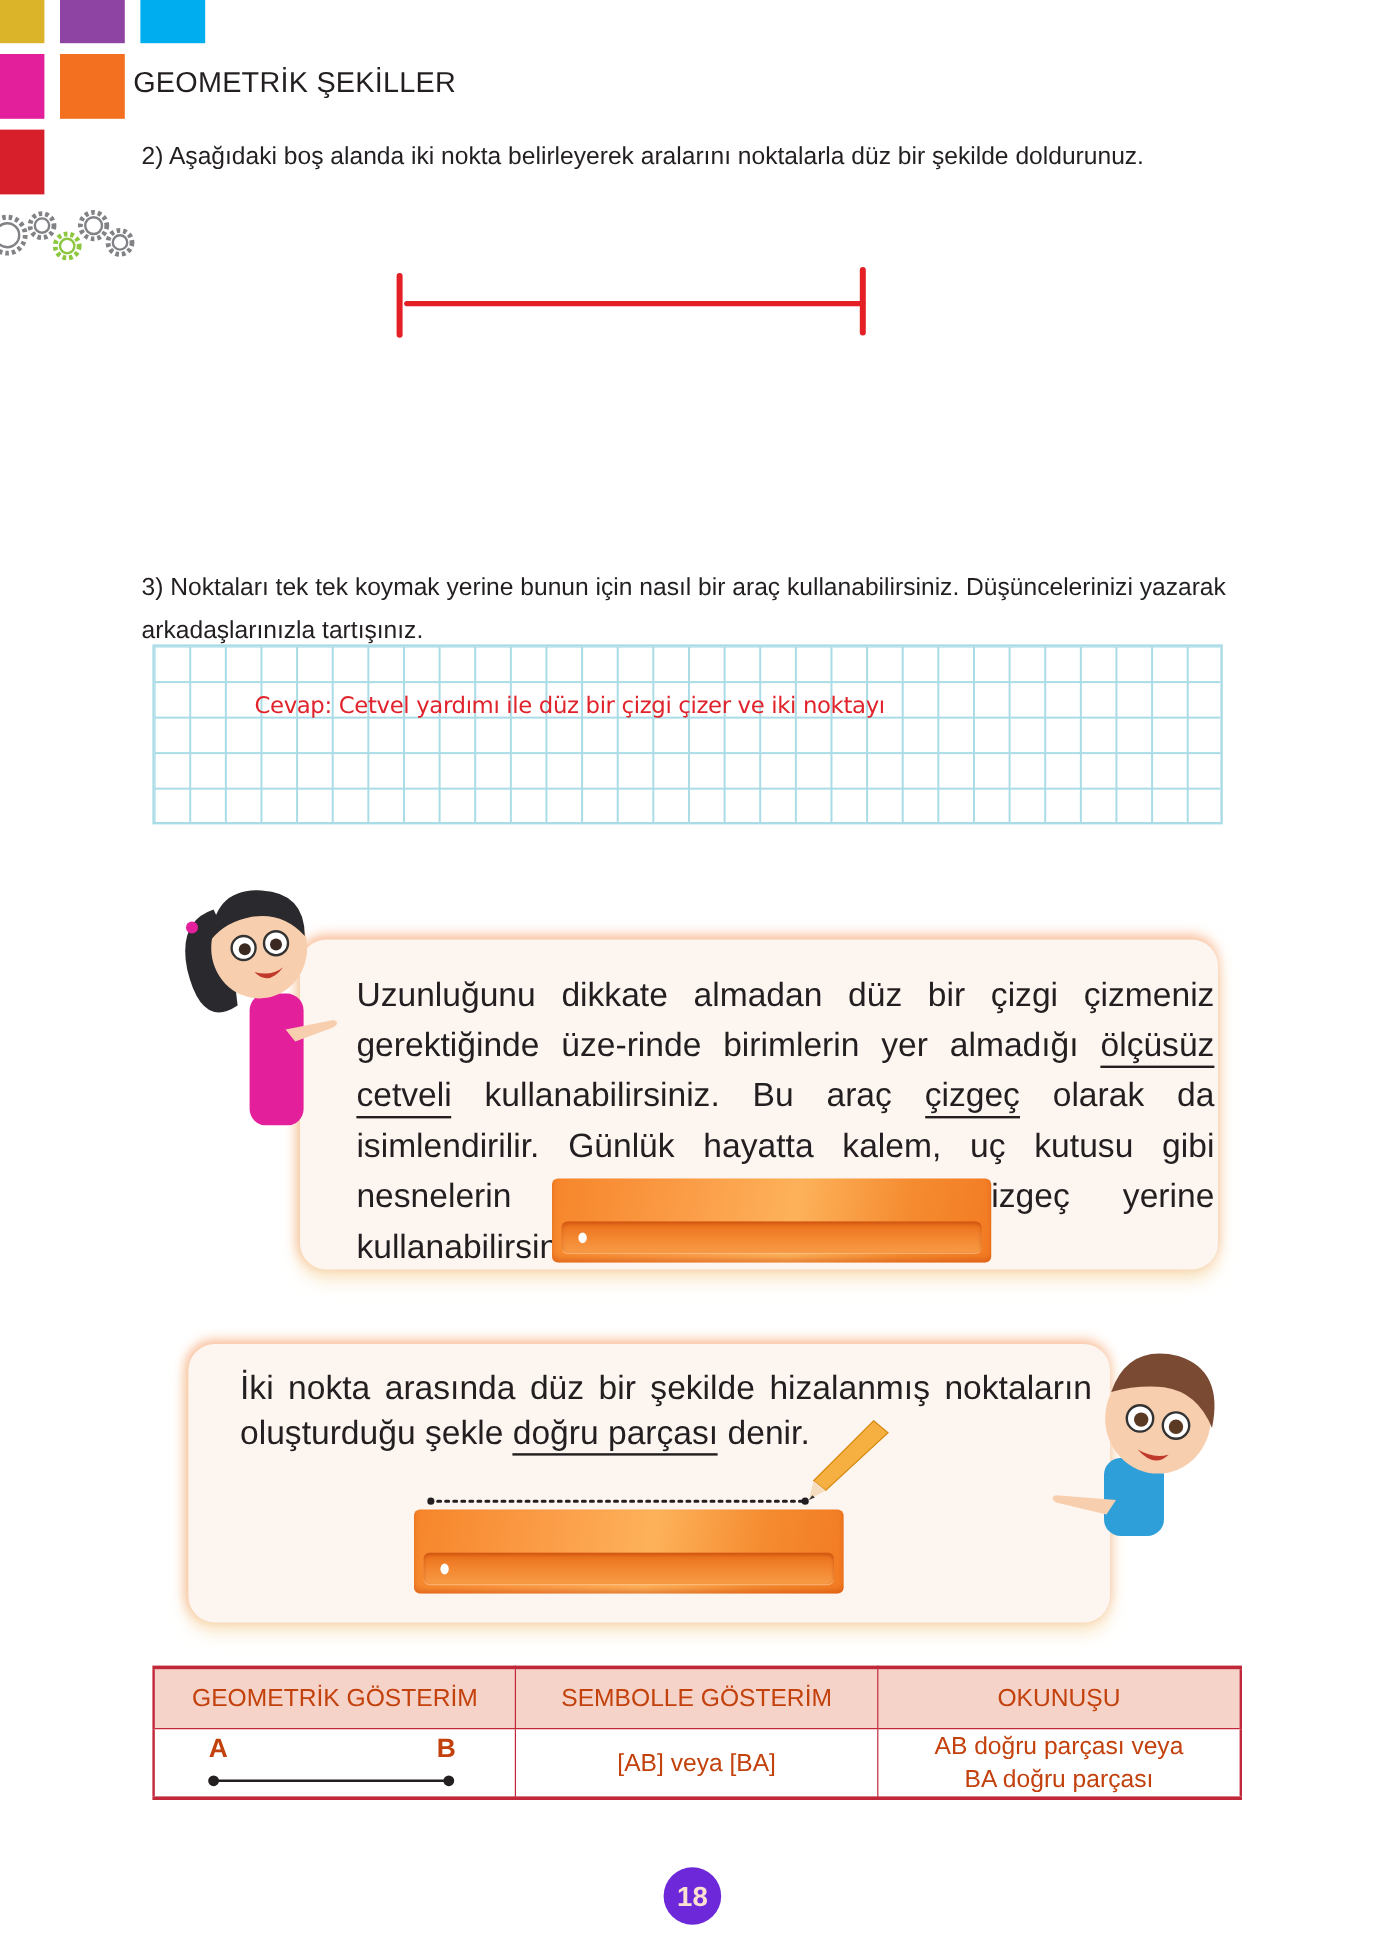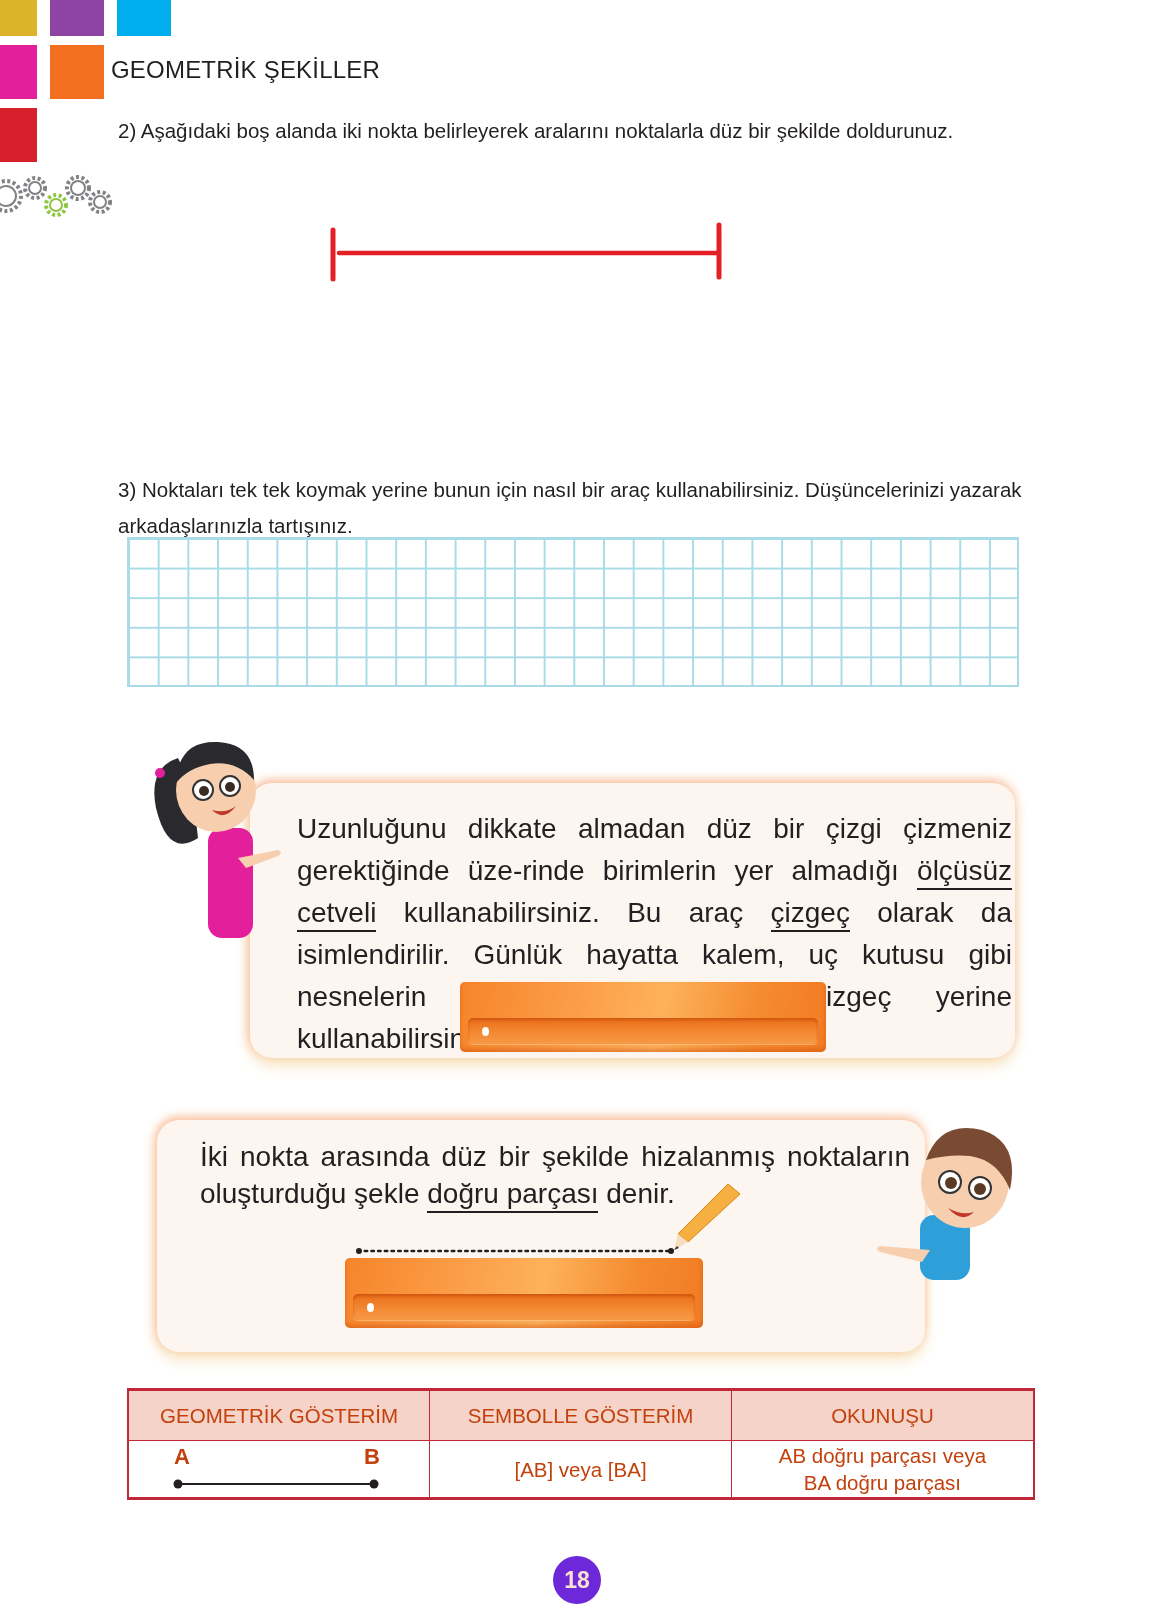--- a/index.html
+++ b/index.html
@@ -97,20 +97,21 @@
 <svg class="segment" viewBox="0 0 392 60">
   <line x1="3" y1="8" x2="3" y2="57" stroke="#e41f26" stroke-width="5" stroke-linecap="round"></line>
   <line x1="9" y1="31" x2="389" y2="31" stroke="#e41f26" stroke-width="4.5" stroke-linecap="round"></line>
   <line x1="389" y1="3" x2="389" y2="55" stroke="#e41f26" stroke-width="5" stroke-linecap="round"></line>
 </svg>
 
 <div class="q q3">3) Noktaları tek tek koymak yerine bunun için nasıl bir araç kullanabilirsiniz. Düşüncelerinizi yazarak arkadaşlarınızla tartışınız.</div>
 
 <div class="grid"></div>
 <div class="answer">
+  <div>Cevap: Cetvel yardımı ile düz bir çizgi çizer ve iki noktayı</div>
 </div>
 
 <div class="box box1"></div>
 <svg class="char girl" viewBox="0 0 150 210">
   <path d="M60 110 Q30 130 18 80 Q10 40 40 30 Q55 60 60 110Z" fill="#2a2a2e"></path>
   <circle cx="22" cy="45" r="5" fill="#e41f9c"></circle>
   <rect x="70" y="100" width="45" height="110" rx="14" fill="#e41f9c"></rect>
   <ellipse cx="78" cy="62" rx="40" ry="42" fill="#f8cfae"></ellipse>
   <path d="M38 55 Q40 12 80 14 Q116 16 116 52 Q98 32 72 36 Q50 40 38 55Z" fill="#2a2a2e"></path>
   <circle cx="65" cy="62" r="10" fill="#fff" stroke="#333" stroke-width="2"></circle>

